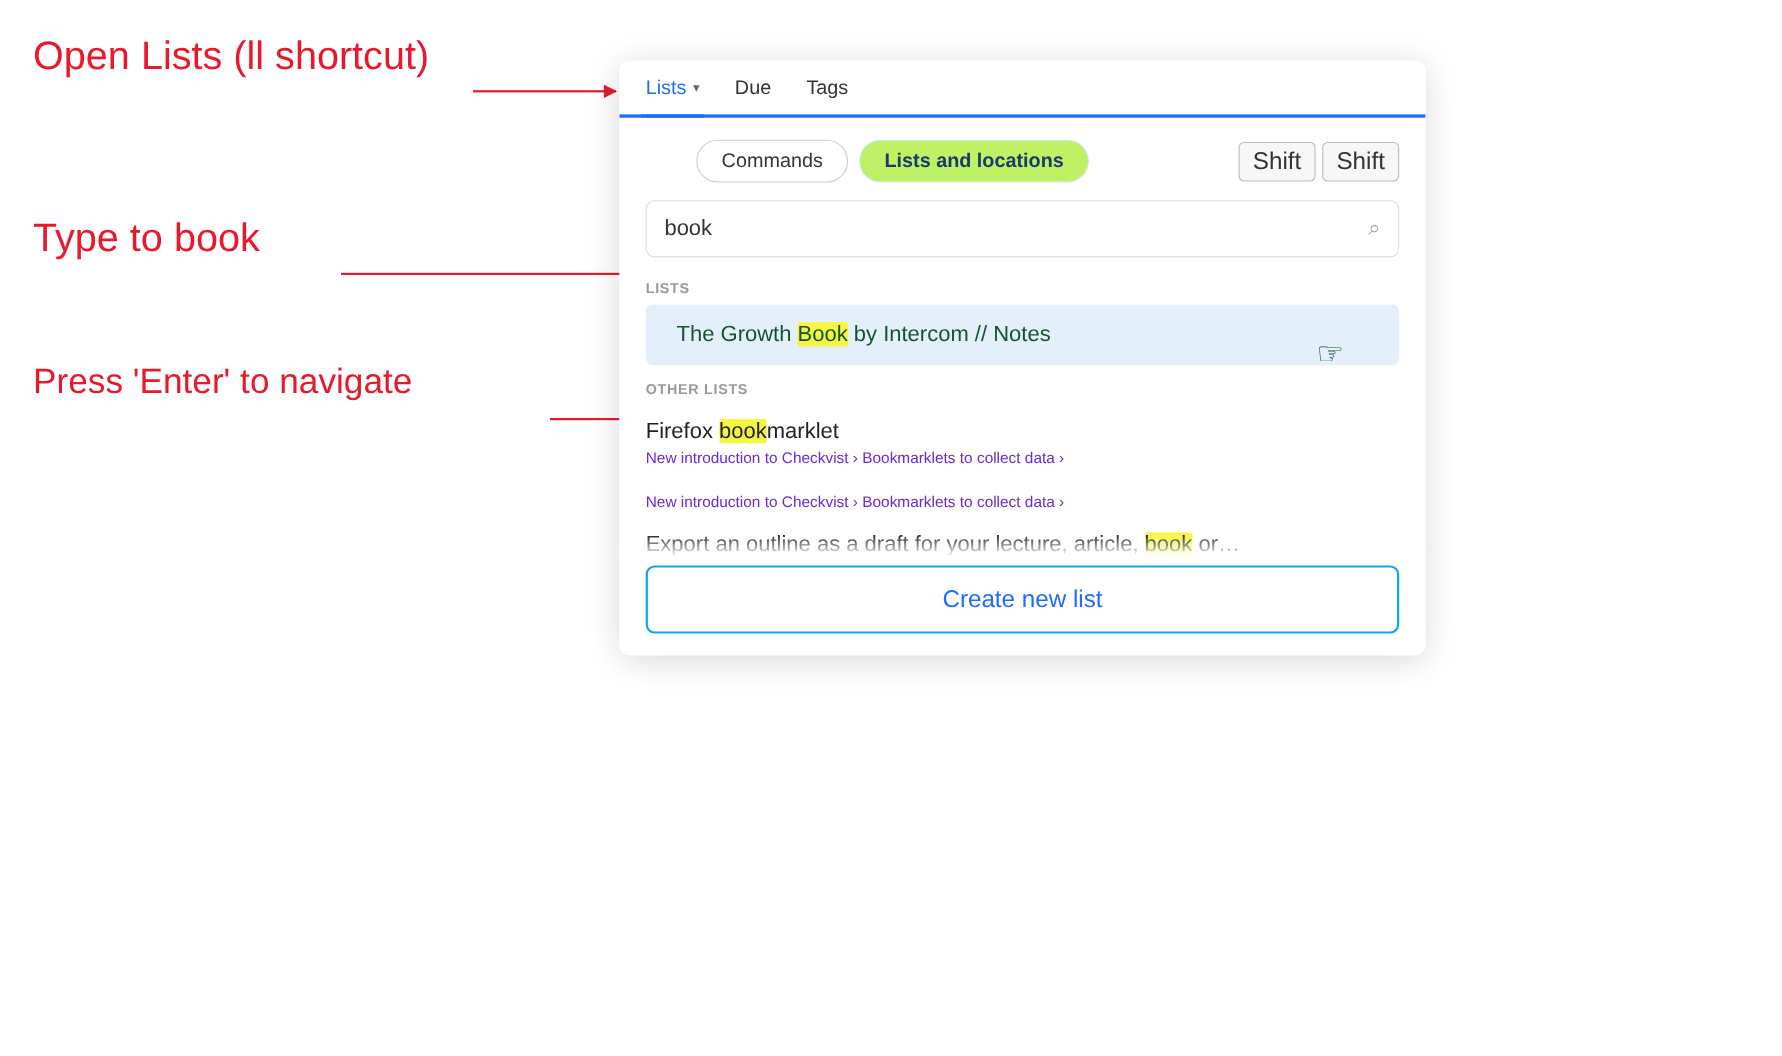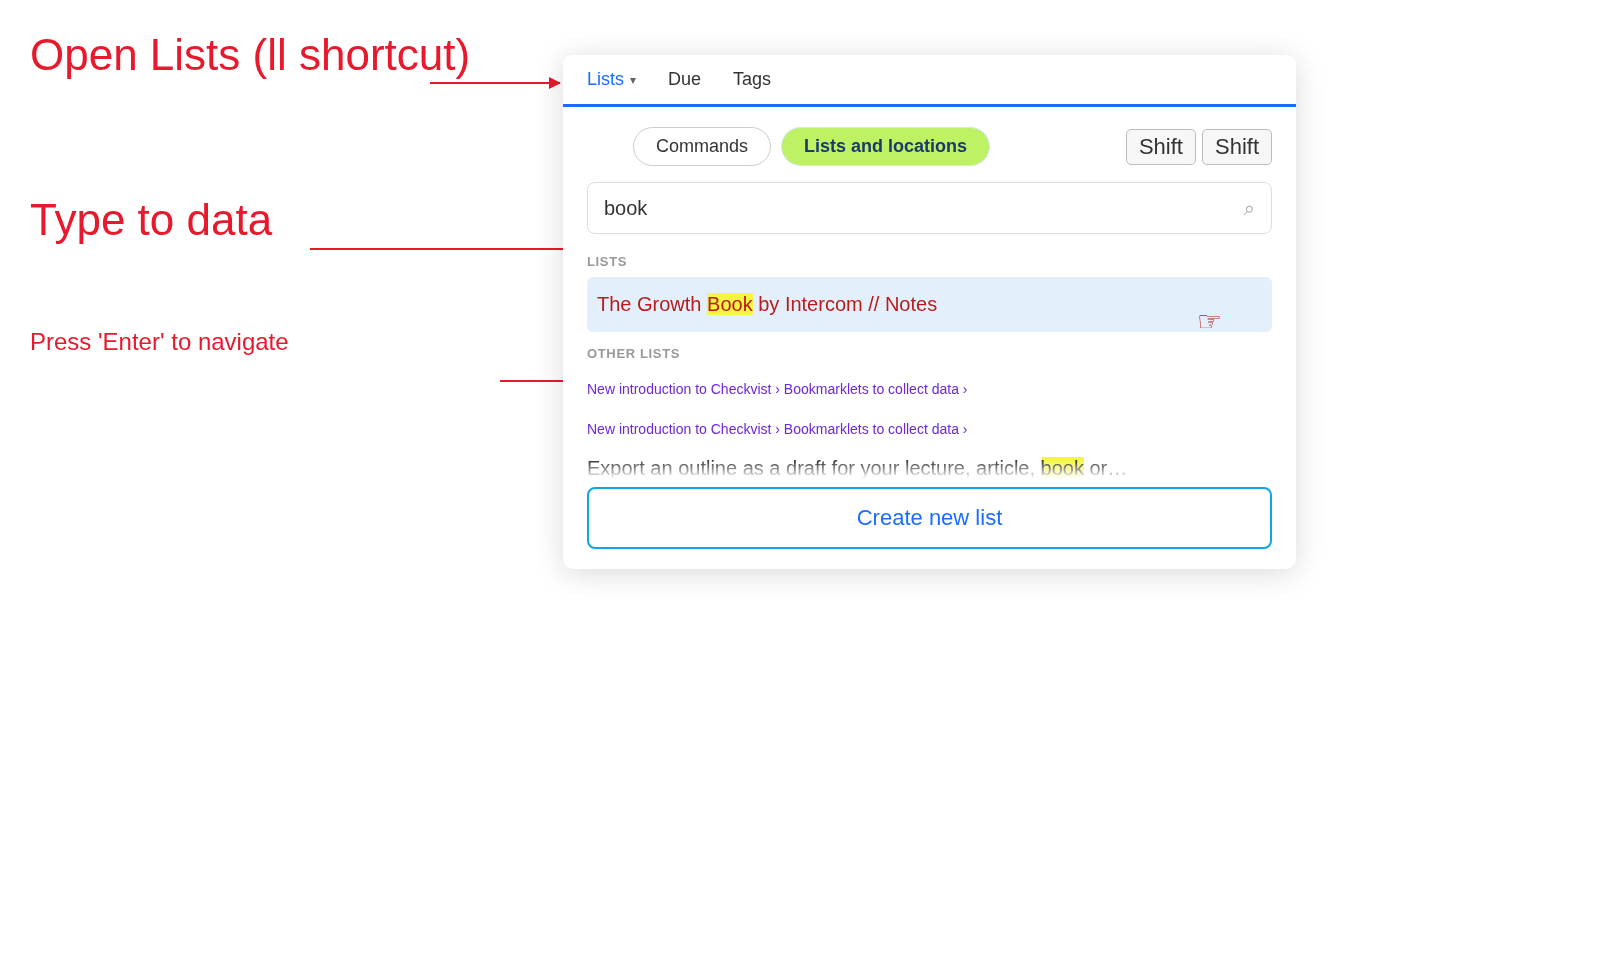--- a/index.html
+++ b/index.html
@@ -9,21 +9,21 @@
       background: #ffffff;
       font-family: -apple-system, BlinkMacSystemFont, 'Segoe UI', sans-serif;
       overflow: hidden;
       position: relative;
     }
 
     
     .annotation {
       position: absolute;
       color: #e8192c;
-      font-size: 44px;
+      font-size: 36px;
       font-weight: 500;
       left: 30px;
     }
 
     .arrow-line {
       position: absolute;
       height: 2px;
       background: #e8192c;
     }
     .arrow-line::after {
@@ -159,25 +159,25 @@
       font-size: 13px;
       font-weight: 600;
       color: #999;
       letter-spacing: 0.05em;
       text-transform: uppercase;
     }
 
     
     .list-item-highlighted {
       margin: 0 24px 8px;
-      padding: 16px 10px;
+      padding: 16px 28px;
       background: #e3f0fc;
       border-radius: 6px;
       font-size: 20px;
-      color: #b91c1c;
+      color: #14532d;
       cursor: pointer;
       position: relative;
     }
 
     .list-item {
       padding: 12px 24px;
       cursor: pointer;
     }
 
     .list-item-title {
@@ -234,25 +234,25 @@
       background: linear-gradient(transparent, #fff);
     }
   </style>
 </head>
 <body>
 
 <div class="annotation" style="top: 30px;">Open Lists (ll shortcut)</div>
 
 <div class="arrow-line" style="left: 430px; top: 82px; width: 130px;"></div>
 
-<div class="annotation" style="top: 195px;">Type to data</div>
+<div class="annotation" style="top: 195px;">Type to book</div>
 
 <div class="arrow-line" style="left: 310px; top: 248px; width: 286px;"></div>
 
-<div class="annotation" style="top: 328px; font-size: 24px;">Press 'Enter' to navigate</div>
+<div class="annotation" style="top: 328px; font-size: 32px;">Press 'Enter' to navigate</div>
 
 <div class="arrow-line" style="left: 500px; top: 380px; width: 92px;"></div>
 
 <div class="panel-container">
 
   <div class="nav-bar">
     <div class="nav-item active">
       <span>Lists</span>
       <span class="chevron">▾</span>
     </div>
@@ -284,20 +284,23 @@
 
   <div class="list-item-highlighted">
     <span>The Growth <span class="highlight">Book</span> by Intercom // Notes</span>
     
     <span class="cursor-hand" style="position:absolute; right: 50px; top: 28px;">☞</span>
   </div>
 
   <div class="section-label" style="margin-top: 10px;">OTHER LISTS</div>
 
   <div class="list-item">
+    <div class="list-item-title">
+      <span>Firefox </span><span class="highlight">book</span><span>marklet</span>
+    </div>
     <div class="list-item-breadcrumb">New introduction to Checkvist › Bookmarklets to collect data ›</div>
   </div>
 
   <div class="list-item">
     <div class="list-item-breadcrumb">New introduction to Checkvist › Bookmarklets to collect data ›</div>
   </div>
 
   <div class="list-item-partial">
     <div class="list-item-title">
       <span>Export an outline as a draft for your lecture, article, </span><span class="highlight">book</span><span> or…</span>

